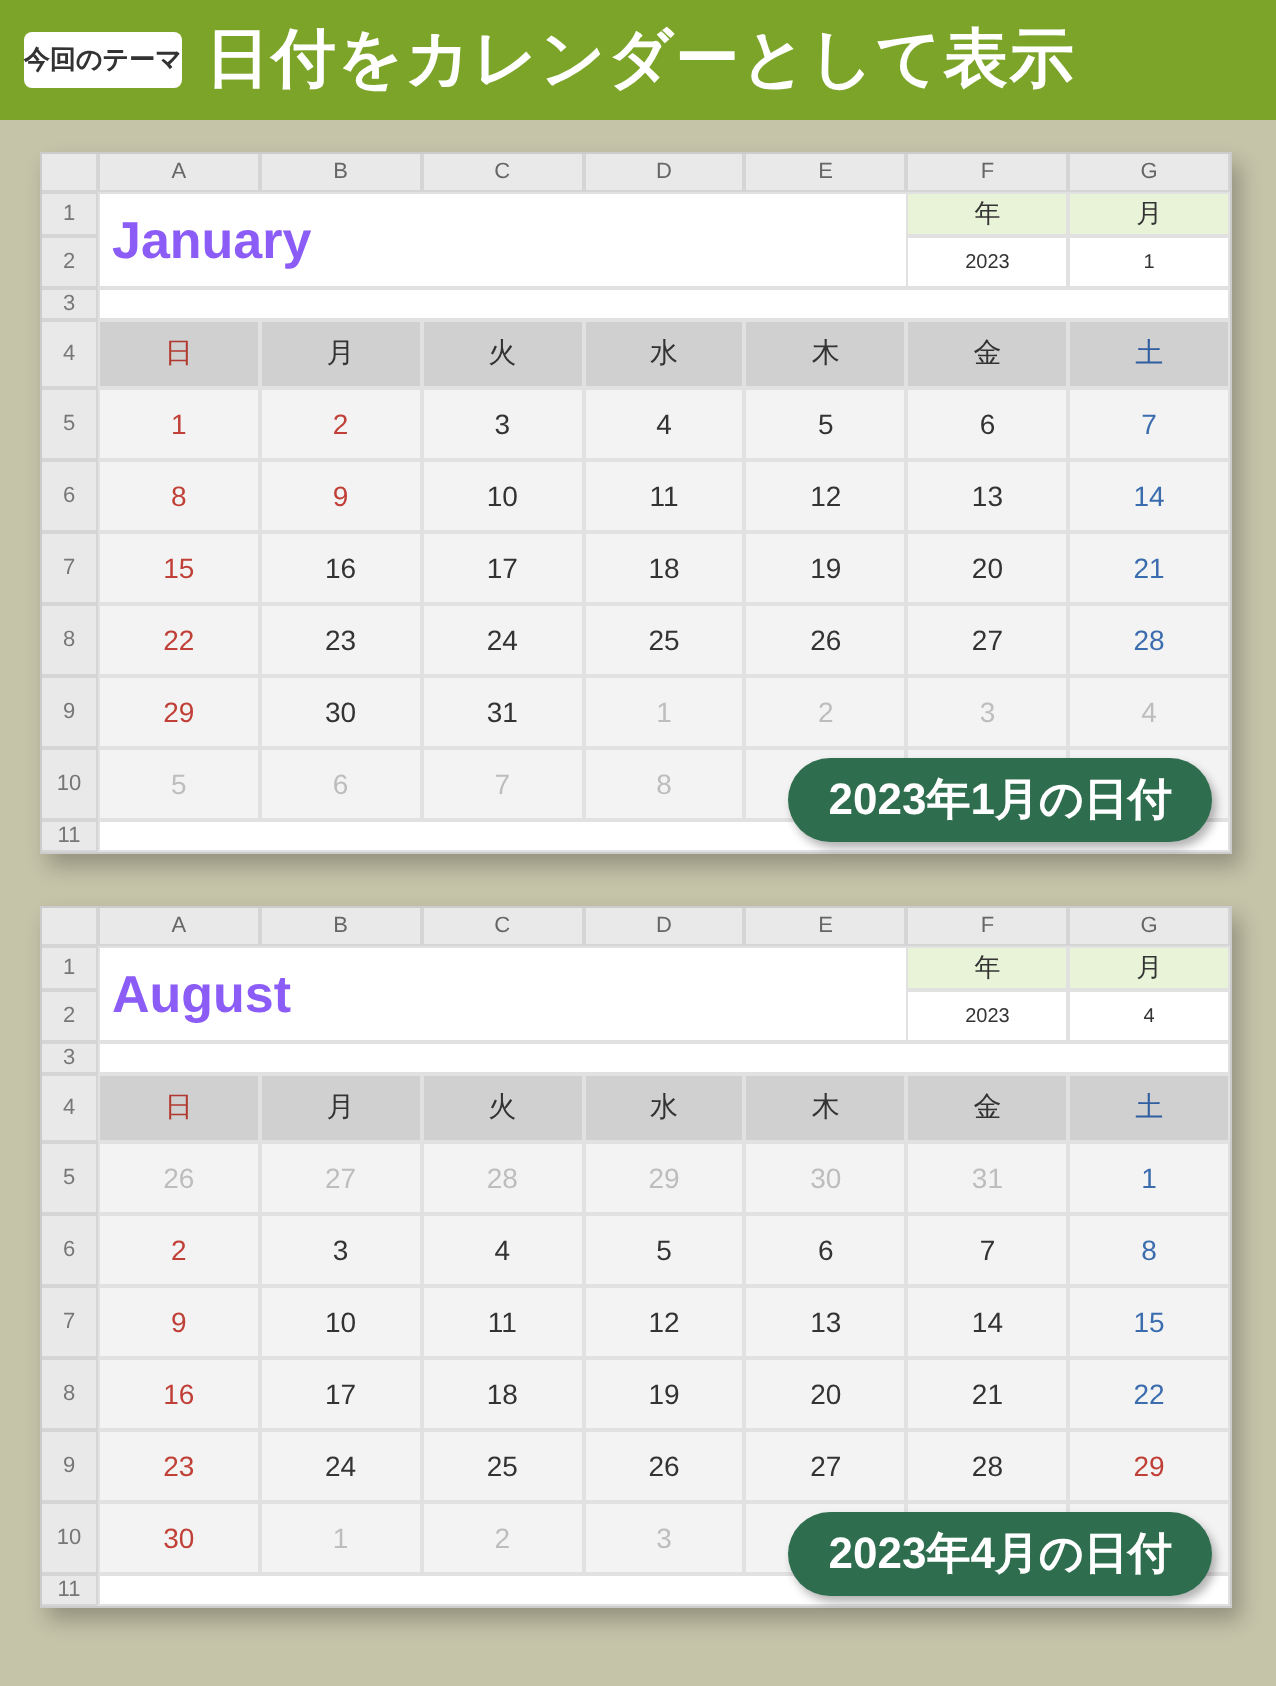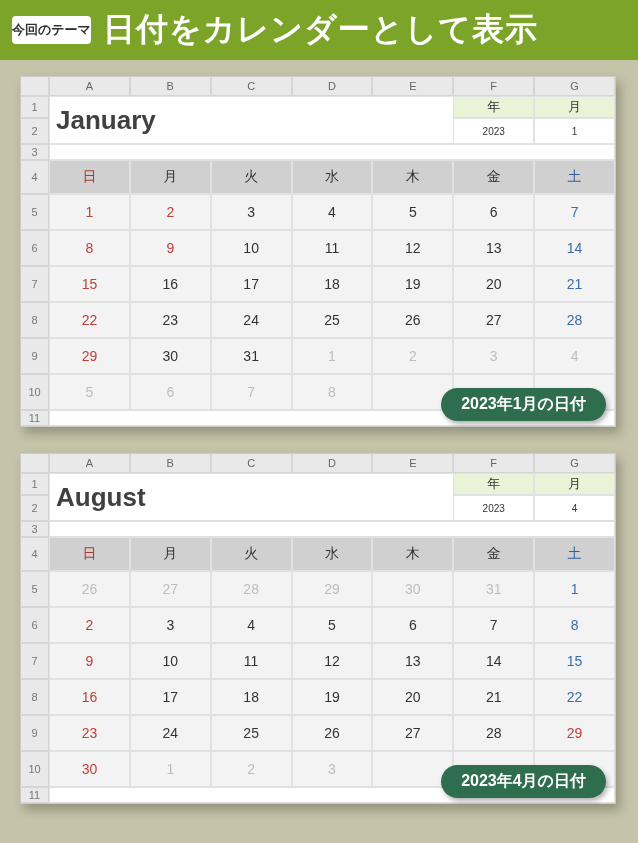--- a/index.html
+++ b/index.html
@@ -93,21 +93,21 @@
   .row-3 { height: 14px; }
   .row-4 { height: 32px; }
   .row-w { height: 34px; }
   .row-10 { height: 34px; }
   .row-11 { height: 14px; }
   .month-title {
     grid-column: 2 / span 5;
     grid-row: 2 / span 2;
     font-size: 26px;
     font-weight: bold;
-    color: #404040;
+    color: #8b5cf6;
     text-align: left;
     padding-left: 6px;
     display: flex;
     align-items: center;
     border: 1px solid #e1e1e1;
     border-right: none;
   }
   .ym-label {
     background: #e8f3d8;
     font-size: 13px;
@@ -128,21 +128,21 @@
   }
   .day.sun { color: #c04038; }
   .day.sat { color: #3a6cae; }
   .day.gray { color: #bdbdbd; }
   .caption {
     position: absolute;
     right: 10px;
     bottom: 6px;
     background: #2e6e4f;
     color: #fff;
-    font-size: 16px;
+    font-size: 22px;
     font-weight: bold;
     padding: 6px 20px;
     border-radius: 24px;
     box-shadow: 2px 3px 5px rgba(0,0,0,0.3);
   }
 </style>
 </head>
 <body>
 
 <div class="header">

